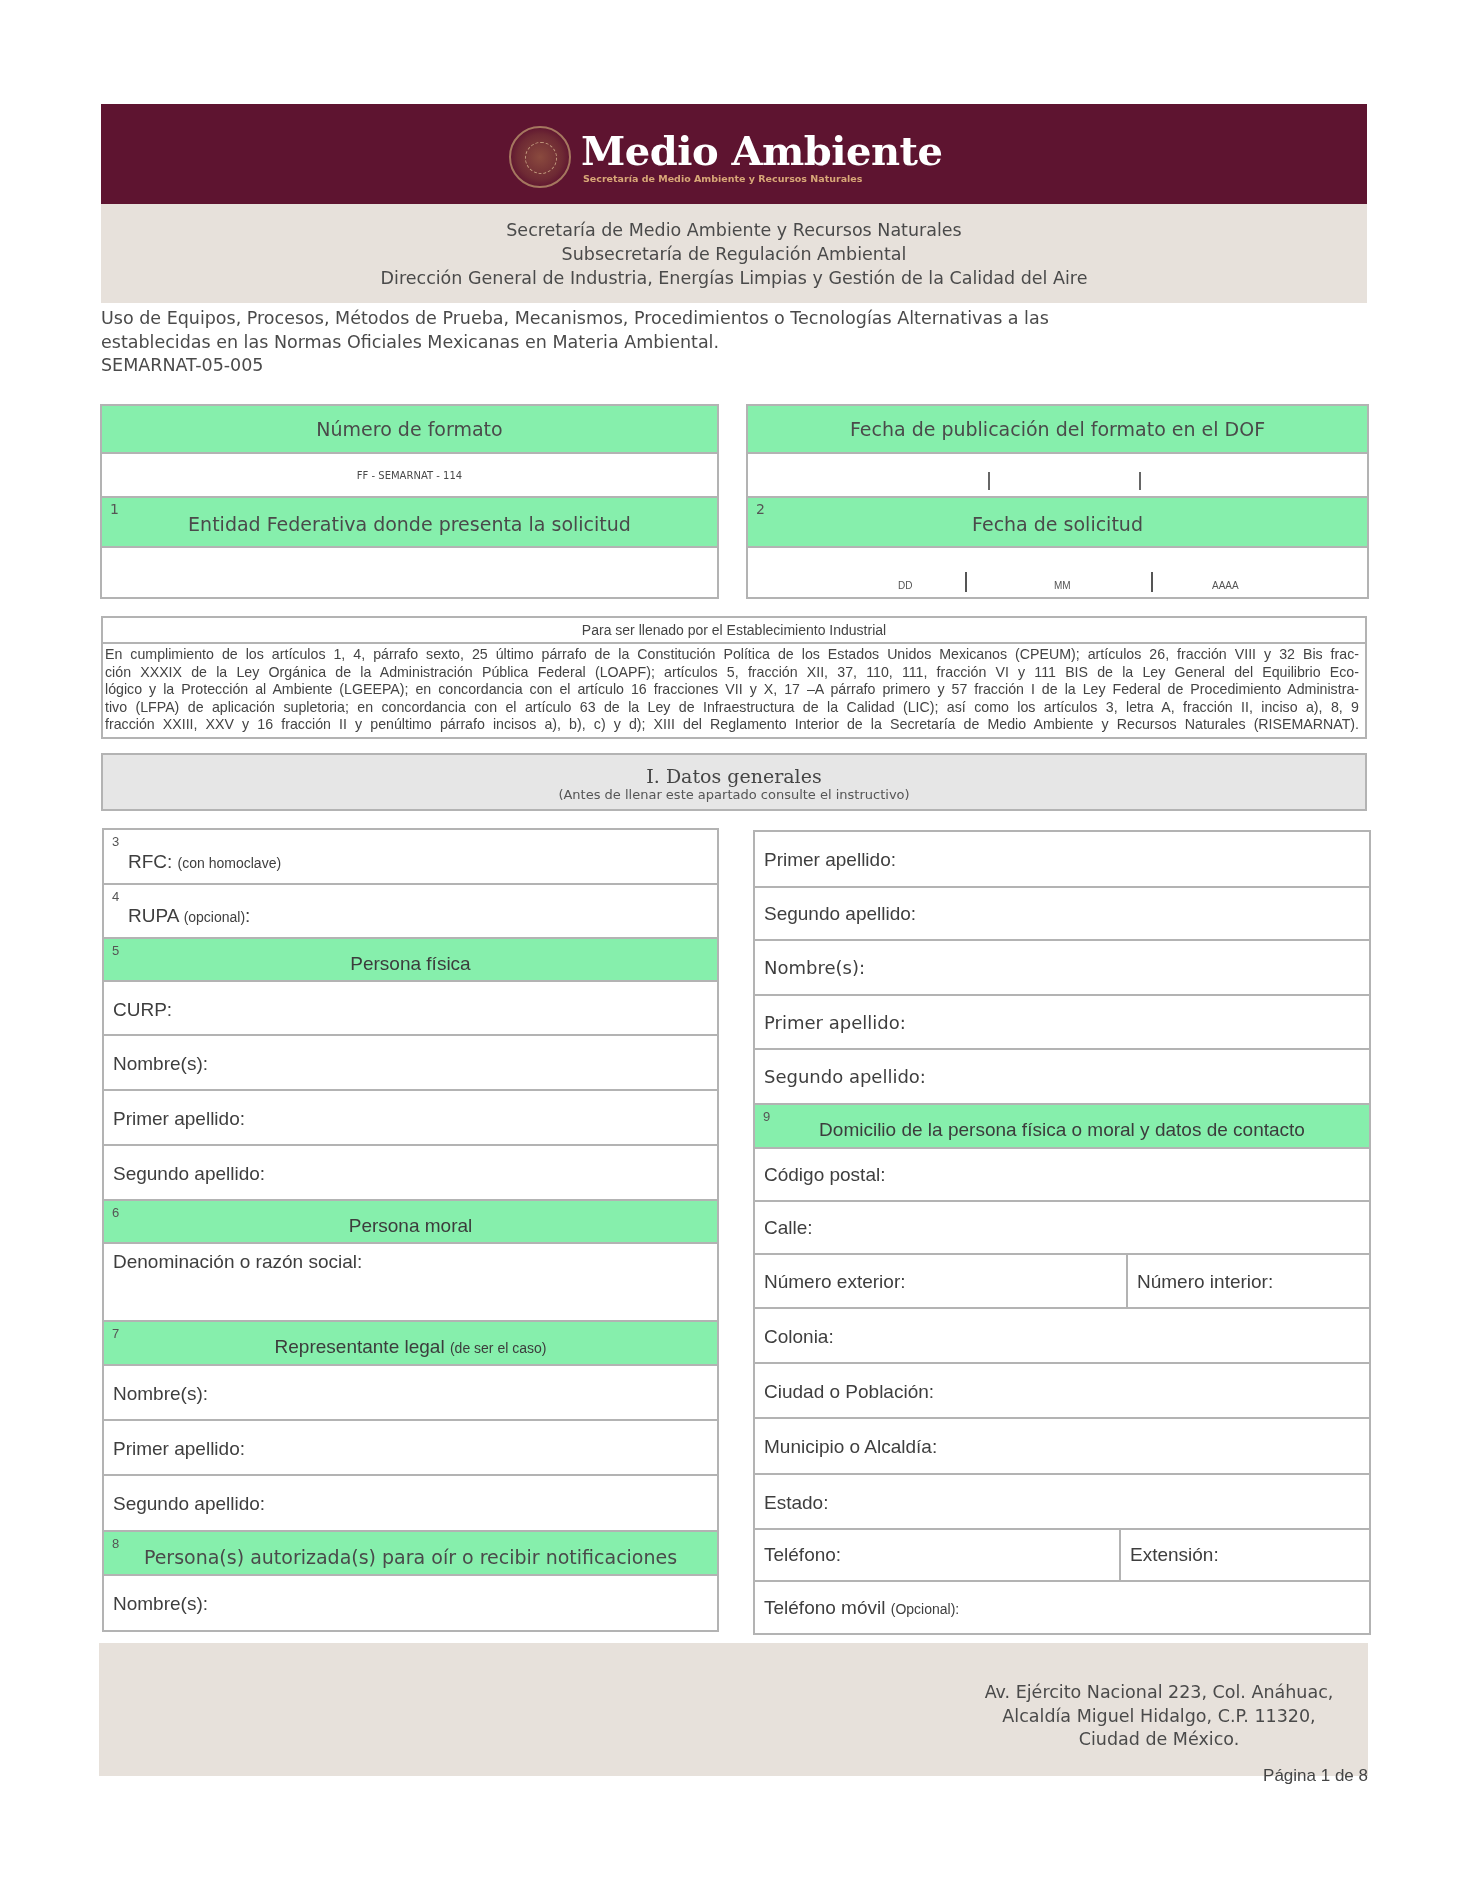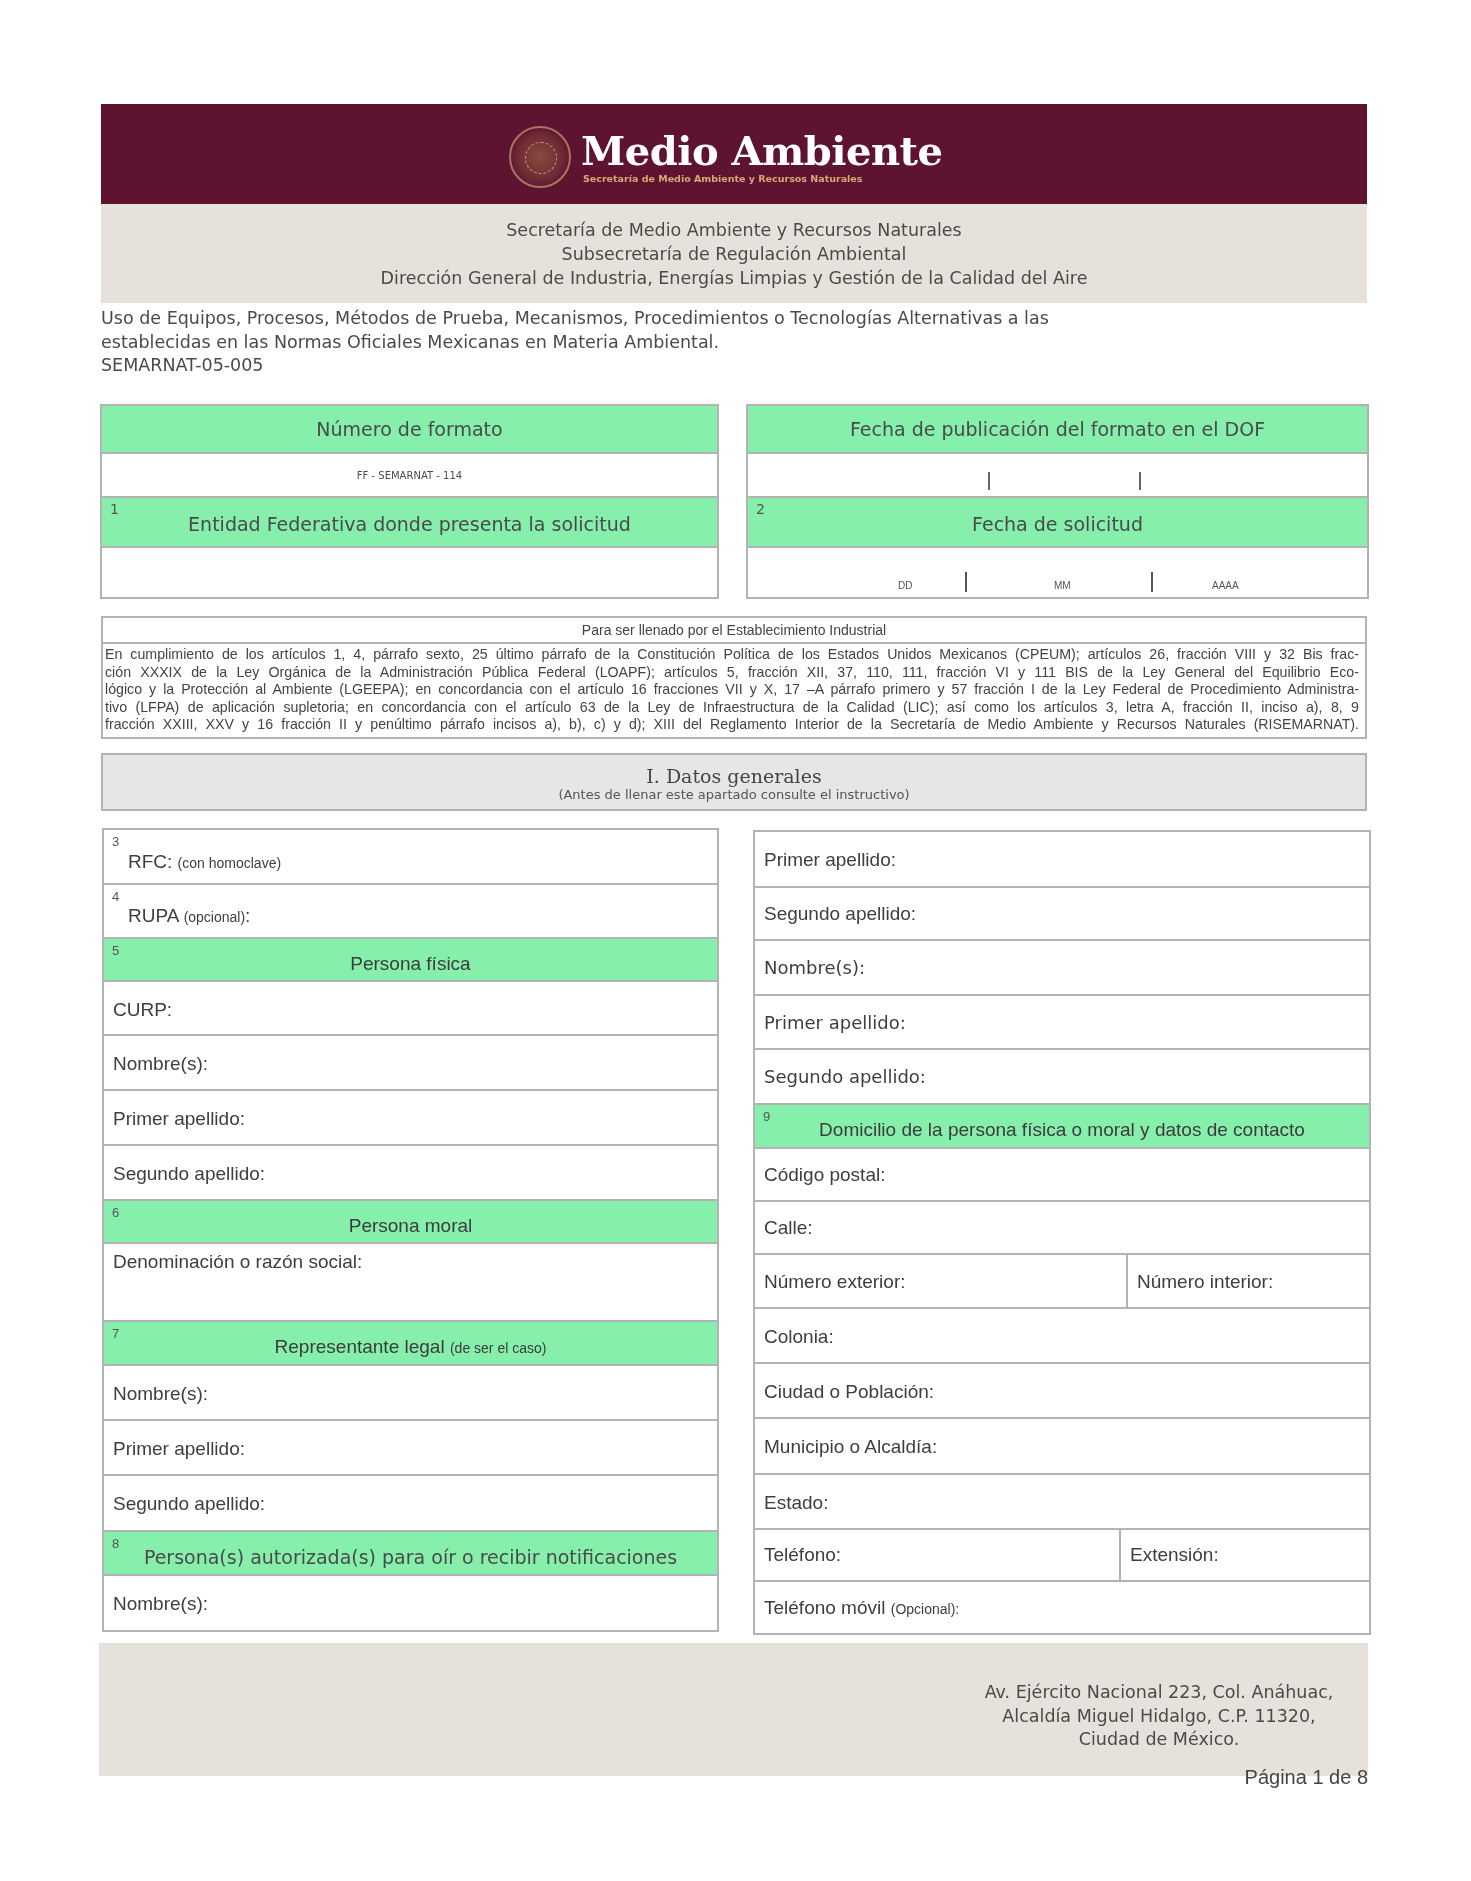--- a/index.html
+++ b/index.html
@@ -33,21 +33,21 @@
   .tiny { position:absolute; font-size:10px; color:#555; }
   .legal { left:101px; top:616px; width:1266px; height:123px; border:2px solid #b3b3b3; }
   .legal-head { height:24px; border-bottom:2px solid #b3b3b3; font-size:14px; color:#444; text-align:center; line-height:24px; }
   .legal-body { padding:2px 6px 0 2px; font-size:14.2px; line-height:17.6px; color:#444; text-align:justify; text-align-last:justify; }
   .sec-head { left:101px; top:753px; width:1266px; height:58px; border:2px solid #b3b3b3; background:#e6e6e6; text-align:center; }
   .sec-title { font-family:"DejaVu Serif", serif; font-size:19px; color:#444; margin-top:10px; line-height:22px; }
   .sec-note { font-family:"DejaVu Sans", sans-serif; font-size:13px; color:#555; line-height:16px; }
   .footer { left:99px; top:1643px; width:1269px; height:133px; }
   .footer-text { position:absolute; left:820px; top:38px; width:480px; text-align:center;
                  font-family:"DejaVu Sans", sans-serif; font-size:17.5px; line-height:23.5px; color:#4a4a4a; }
-  .page-num { left:1180px; top:1766px; width:188px; text-align:right; font-size:20px; color:#444; }
+  .page-num { left:1180px; top:1766px; width:188px; text-align:right; font-size:17px; color:#444; }
 </style>
 </head>
 <body>
 
 <div class="abs banner">
   <div class="logo-wrap">
     <div class="emblem"></div>
     <div class="logo-text">
       <span class="logo-title">Medio Ambiente</span>
       <span class="logo-sub">Secretaría de Medio Ambiente y Recursos Naturales</span>

